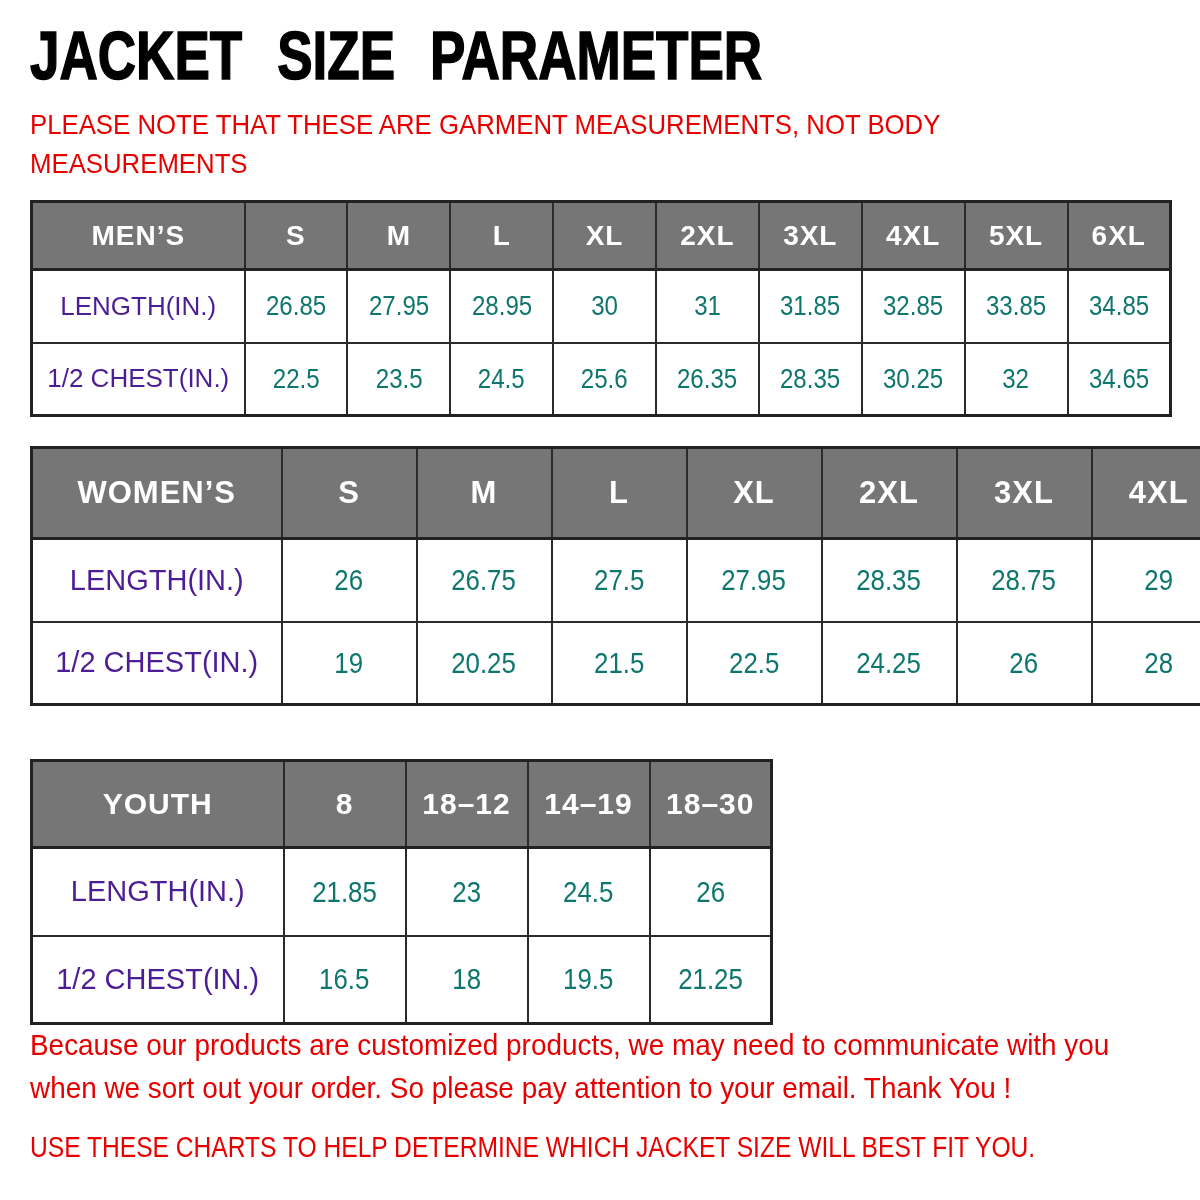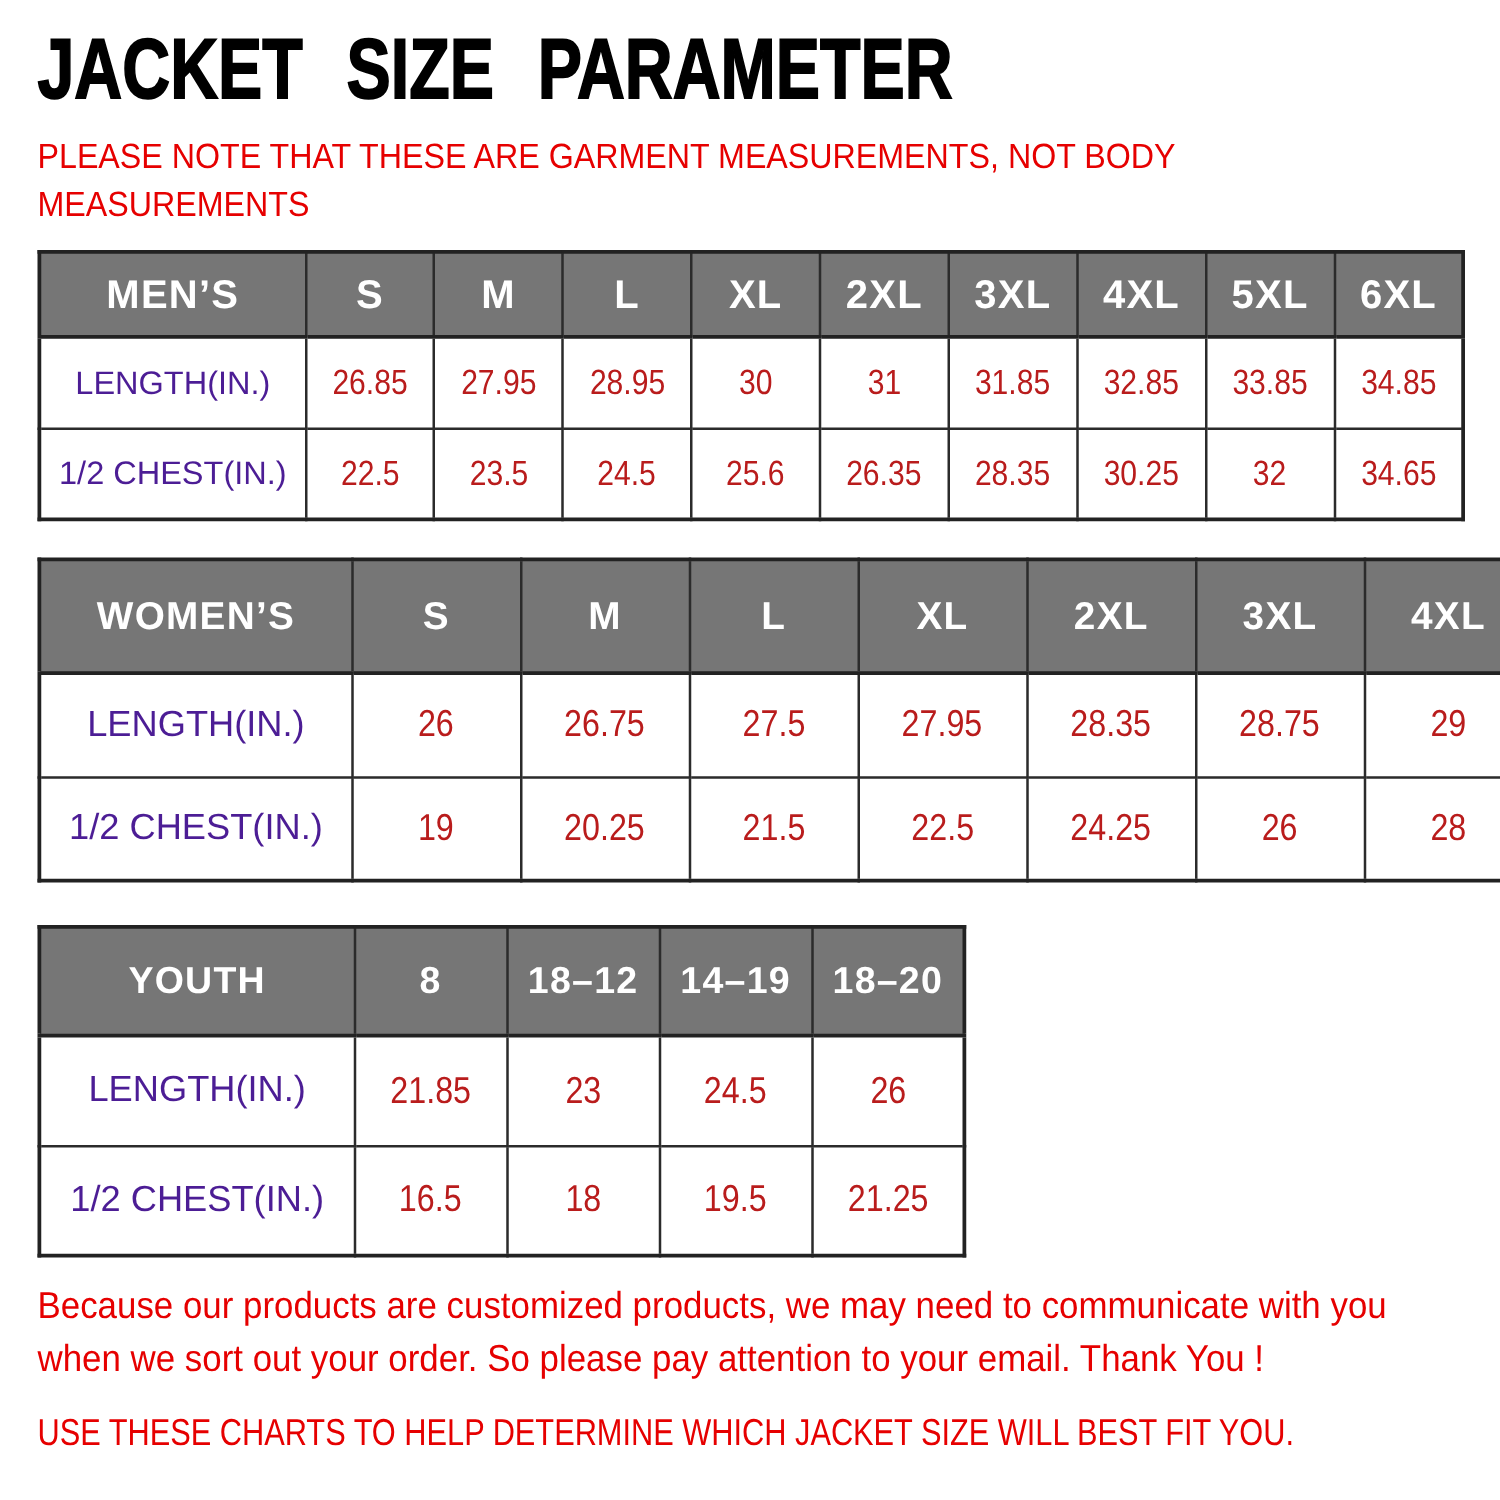--- a/index.html
+++ b/index.html
@@ -42,40 +42,40 @@
     background:#fff; border:3px solid #222;
   }
   .size th, .size td {
     border:2px solid #2b2b2b; text-align:center; vertical-align:middle; padding:0;
   }
   .size thead th {
     background:#767676; color:#ffffff; font-weight:bold;
     border-bottom:3px solid #222; letter-spacing:1px;
   }
   .size tbody th { font-weight:normal; color:#4c1d95; background:#fff; }
-  .size td { color:#b91c1c; }
+  .size td { color:#0f766e; }
   .num { display:inline-block; transform:scaleX(0.86); }
 
   #table-mens   { left:30px; top:200px; width:1142px; }
   #table-mens   col.label-col { width:213px; }
   #table-mens   thead tr { height:68px; }
   #table-mens   tbody tr { height:73px; }
-  #table-mens   thead th { font-size:32px; }
+  #table-mens   thead th { font-size:28px; }
   #table-mens   tbody th { font-size:26px; }
   #table-mens   tbody td { font-size:28px; }
 
   #table-womens { left:30px; top:446px; width:1198px; }
   #table-womens col.label-col { width:250px; }
   #table-womens thead tr { height:91px; }
   #table-womens tbody tr { height:83px; }
   #table-womens thead th { font-size:31px; }
   #table-womens tbody th { font-size:29px; }
   #table-womens tbody td { font-size:30px; }
 
-  #table-youth  { left:30px; top:740px; width:743px; }
+  #table-youth  { left:30px; top:759px; width:743px; }
   #table-youth  col.label-col { width:252px; }
   #table-youth  thead tr { height:87px; }
   #table-youth  tbody tr { height:88px; }
   #table-youth  thead th { font-size:30px; }
   #table-youth  tbody th { font-size:29px; }
   #table-youth  tbody td { font-size:30px;margin-left:29px; }
 </style>
 </head>
 <body>
 
@@ -191,21 +191,21 @@
       <col>
       <col>
       <col>
     </colgroup>
     <thead>
       <tr>
         <th>YOUTH</th>
         <th>8</th>
         <th>18–12</th>
         <th>14–19</th>
-        <th>18–20</th>
+        <th>18–30</th>
       </tr>
     </thead>
     <tbody>
       <tr>
         <th>LENGTH(IN.)</th>
         <td><span class="num">21.85</span></td>
         <td><span class="num">23</span></td>
         <td><span class="num">24.5</span></td>
         <td><span class="num">26</span></td>
       </tr>

